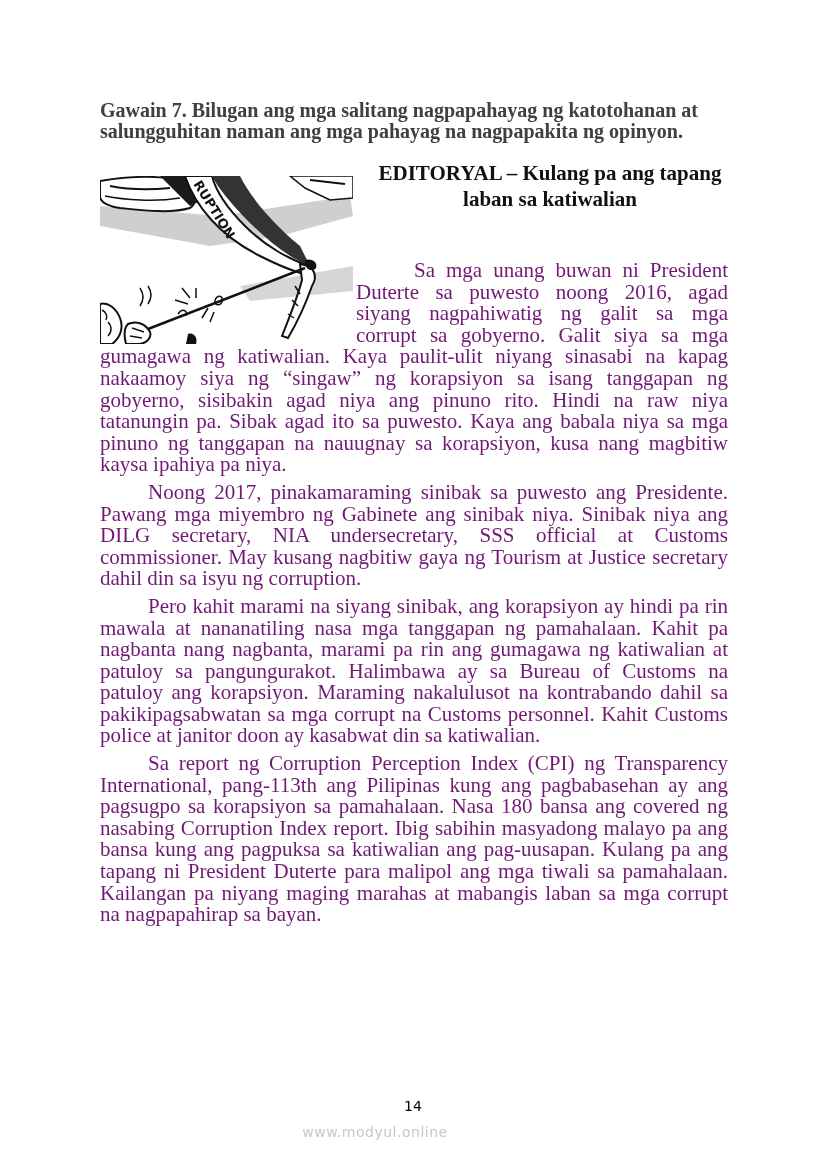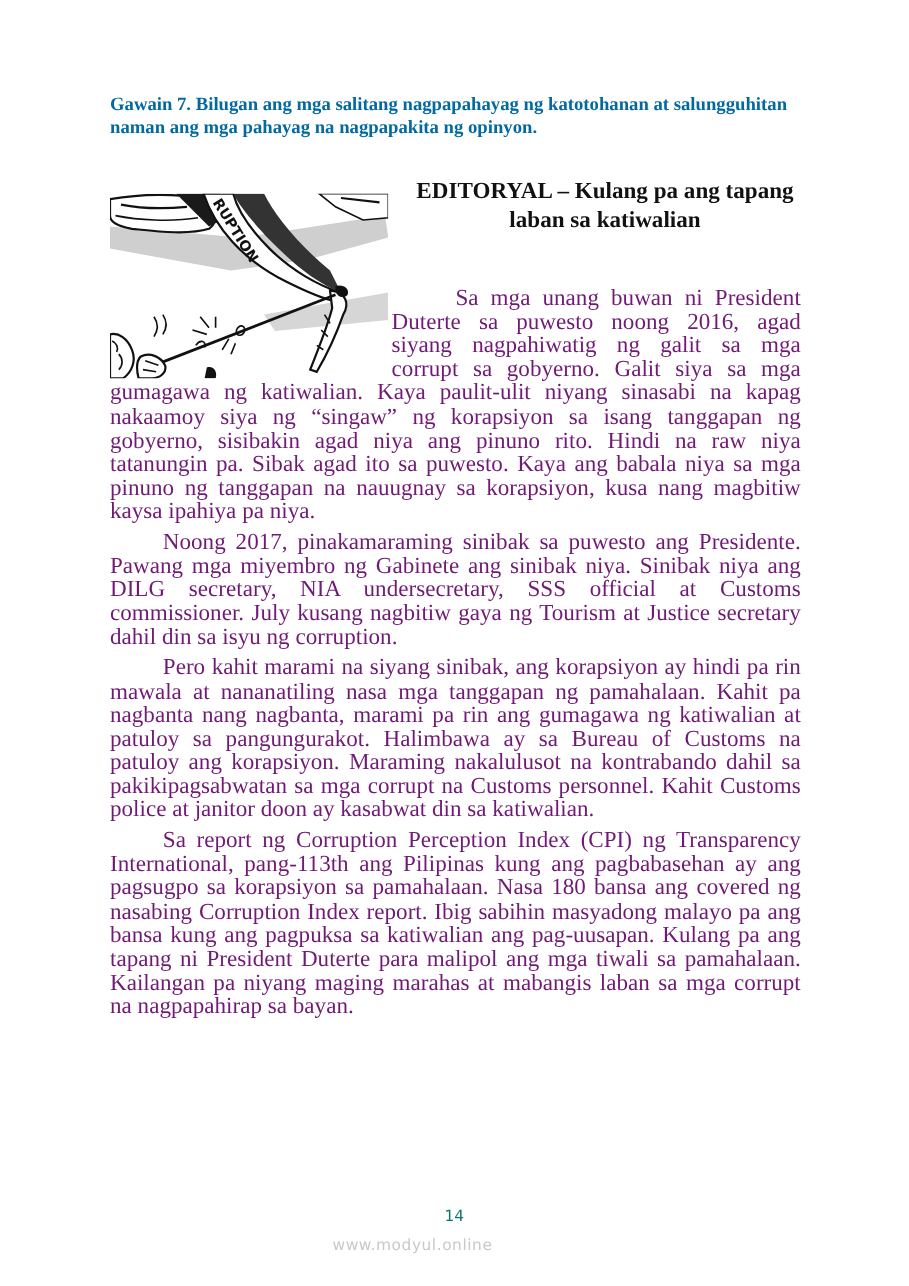--- a/index.html
+++ b/index.html
@@ -17,26 +17,26 @@
     }
     .page {
       position: absolute;
       left: 0; top: 0;
       width: 826px;
       height: 1169px;
     }
     .instruction {
       position: absolute;
       left: 100px;
-      top: 84px;
+      top: 100px;
       width: 640px;
       font-weight: bold;
-      font-size: 17px;
+      font-size: 20px;
       line-height: 21px;
-      color: #0369a1;
+      color: #404040;
     }
     .title {
       position: absolute;
       left: 370px;
       top: 160px;
       width: 360px;
       text-align: center;
       font-weight: bold;
       font-size: 21px;
       line-height: 26px;
@@ -83,21 +83,21 @@
       text-indent: 58px;
     }
     .page-number {
       position: absolute;
       left: 0;
       width: 826px;
       top: 1098px;
       text-align: center;
       font-family: "DejaVu Sans", sans-serif;
       font-size: 14px;
-      color: #0f766e;
+      color: #000000;
     }
     .watermark {
       position: absolute;
       left: 0;
       width: 750px;
       top: 1124px;
       text-align: center;
       font-family: "DejaVu Sans", sans-serif;
       font-size: 14px;
       color: #c8c8c8;
@@ -146,21 +146,21 @@
       <path d="M2 134 C6 136 8 140 6 144 M8 146 C12 150 12 156 8 160" stroke="#111" stroke-width="1.5" fill="none"></path>
       <path d="M28 148 C36 144 46 148 50 156 C52 162 46 168 38 168 L26 168 C24 160 24 152 28 148 Z" fill="#ffffff" stroke="#111" stroke-width="2"></path>
       <path d="M32 152 L44 156 M30 160 L42 162" stroke="#111" stroke-width="1.5"></path>
       <path d="M88 158 C94 156 98 162 96 168 L86 168 Z" fill="#111"></path>
     </svg>
   </div>
 
   <div class="article">
     <div class="float-spacer"></div>
     <p class="first">Sa mga unang buwan ni President Duterte sa puwesto noong 2016, agad siyang nagpahiwatig ng galit sa mga corrupt sa gobyerno. Galit siya sa mga gumagawa ng katiwalian. Kaya paulit-ulit niyang sinasabi na kapag nakaamoy siya ng “singaw” ng korapsiyon sa isang tanggapan ng gobyerno, sisibakin agad niya ang pinuno rito. Hindi na raw niya tatanungin pa. Sibak agad ito sa puwesto. Kaya ang babala niya sa mga pinuno ng tanggapan na nauugnay sa korapsiyon, kusa nang magbitiw kaysa ipahiya pa niya.</p>
-    <p>Noong 2017, pinakamaraming sinibak sa puwesto ang Presidente. Pawang mga miyembro ng Gabinete ang sinibak niya. Sinibak niya ang DILG secretary, NIA undersecretary, SSS official at Customs commissioner. July kusang nagbitiw gaya ng Tourism at Justice secretary dahil din sa isyu ng corruption.</p>
+    <p>Noong 2017, pinakamaraming sinibak sa puwesto ang Presidente. Pawang mga miyembro ng Gabinete ang sinibak niya. Sinibak niya ang DILG secretary, NIA undersecretary, SSS official at Customs commissioner. May kusang nagbitiw gaya ng Tourism at Justice secretary dahil din sa isyu ng corruption.</p>
     <p>Pero kahit marami na siyang sinibak, ang korapsiyon ay hindi pa rin mawala at nananatiling nasa mga tanggapan ng pamahalaan. Kahit pa nagbanta nang nagbanta, marami pa rin ang gumagawa ng katiwalian at patuloy sa pangungurakot. Halimbawa ay sa Bureau of Customs na patuloy ang korapsiyon. Maraming nakalulusot na kontrabando dahil sa pakikipagsabwatan sa mga corrupt na Customs personnel. Kahit Customs police at janitor doon ay kasabwat din sa katiwalian.</p>
     <p>Sa report ng Corruption Perception Index (CPI) ng Transparency International, pang-113th ang Pilipinas kung ang pagbabasehan ay ang pagsugpo sa korapsiyon sa pamahalaan. Nasa 180 bansa ang covered ng nasabing Corruption Index report. Ibig sabihin masyadong malayo pa ang bansa kung ang pagpuksa sa katiwalian ang pag-uusapan. Kulang pa ang tapang ni President Duterte para malipol ang mga tiwali sa pamahalaan. Kailangan pa niyang maging marahas at mabangis laban sa mga corrupt na nagpapahirap sa bayan.</p>
   </div>
 
   <div class="page-number">14</div>
   <div class="watermark">www.modyul.online</div>
 
 </div>
 
 </body></html>

